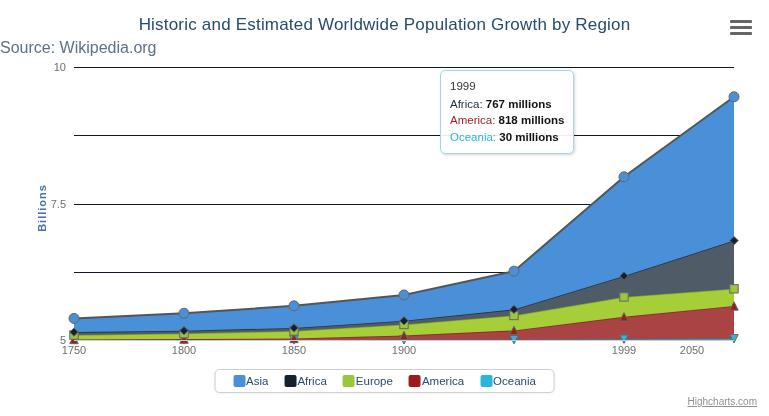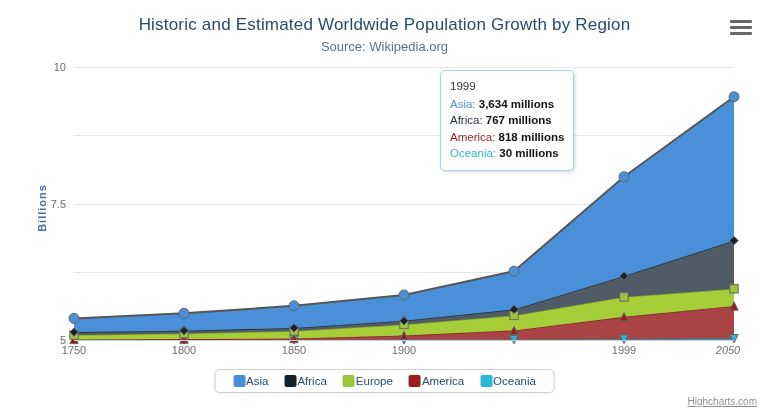--- a/index.html
+++ b/index.html
@@ -15,43 +15,43 @@
   
   .chart-title{
     position:absolute;left:0;right:0;top:15px;
     text-align:center;
     font-size:17px;color:#274b6d;
     letter-spacing:.2px;
     white-space:nowrap;
   }
   .chart-subtitle{
     position:absolute;left:0;right:0;top:39px;
-    text-align:center;
-    font-size:13px;color:#5d7185;
+    text-align:left;
+    font-size:16px;color:#5d7185;
   }
 
   
   .ctx-btn{
     position:absolute;right:15px;top:16px;
     width:26px;height:22px;
     display:flex;flex-direction:column;justify-content:center;
     gap:3px;padding:2px 2px;box-sizing:border-box;
     cursor:pointer;background:transparent;border:none;
   }
   .ctx-btn span{display:block;height:3px;background:#666;border-radius:1px;}
 
   
   .plot{
     position:absolute;
     left:74px;top:67px;
     width:660px;height:273px;
   }
   .grid-line{
     position:absolute;left:0;right:0;height:1px;
-    background:#e5e5e5;
+    background:#0f172a;
   }
   .grid-line.base{background:#c0d0e0;}
 
   .y-label{
     position:absolute;right:100%;margin-right:8px;
     transform:translateY(-50%);
     font-size:11px;color:#6e6e6e;white-space:nowrap;
   }
   .y-axis-title{
     position:absolute;left:18px;top:50%;
@@ -192,27 +192,26 @@
   </div>
 
   <div class="x-axis-line"></div>
   <div id="xlabels">
       <div class="x-label" style="left: 74px;">1750</div>
       <div class="x-label" style="left: 184px;">1800</div>
       <div class="x-label" style="left: 294px;">1850</div>
       <div class="x-label" style="left: 404px;">1900</div>
       <div class="x-label" style="left: 514px; margin-top: 37px;">1950</div>
       <div class="x-label" style="left: 624px;">1999</div>
-      <div class="x-label" style="left: 728px; font-style: italic;">2050</div>
+      <div class="x-label" style="left: 692px;">2050</div>
     </div>
 
   <div class="tooltip">
     <div class="tt-header">1999</div>
     <div id="tooltip-rows">
-        <div class="tt-row"><span class="tt-name" style="color: rgb(74, 144, 217);">Asia: </span><span class="tt-val">3,634 millions</span></div>
         <div class="tt-row"><span class="tt-name" style="color: rgb(27, 43, 58);">Africa: </span><span class="tt-val">767 millions</span></div>
         <div class="tt-row"><span class="tt-name" style="color: rgb(158, 27, 27); margin-top: 12px;">America: </span><span class="tt-val">818 millions</span></div>
         <div class="tt-row"><span class="tt-name" style="color: rgb(41, 182, 216);">Oceania: </span><span class="tt-val">30 millions</span></div>
       </div>
   </div>
 
   <div class="legend">
     <div id="legend-items" style="display:flex;align-items:center;">
         <div class="legend-item">
           <span class="legend-swatch" style="background: rgb(74, 144, 217);"></span>

